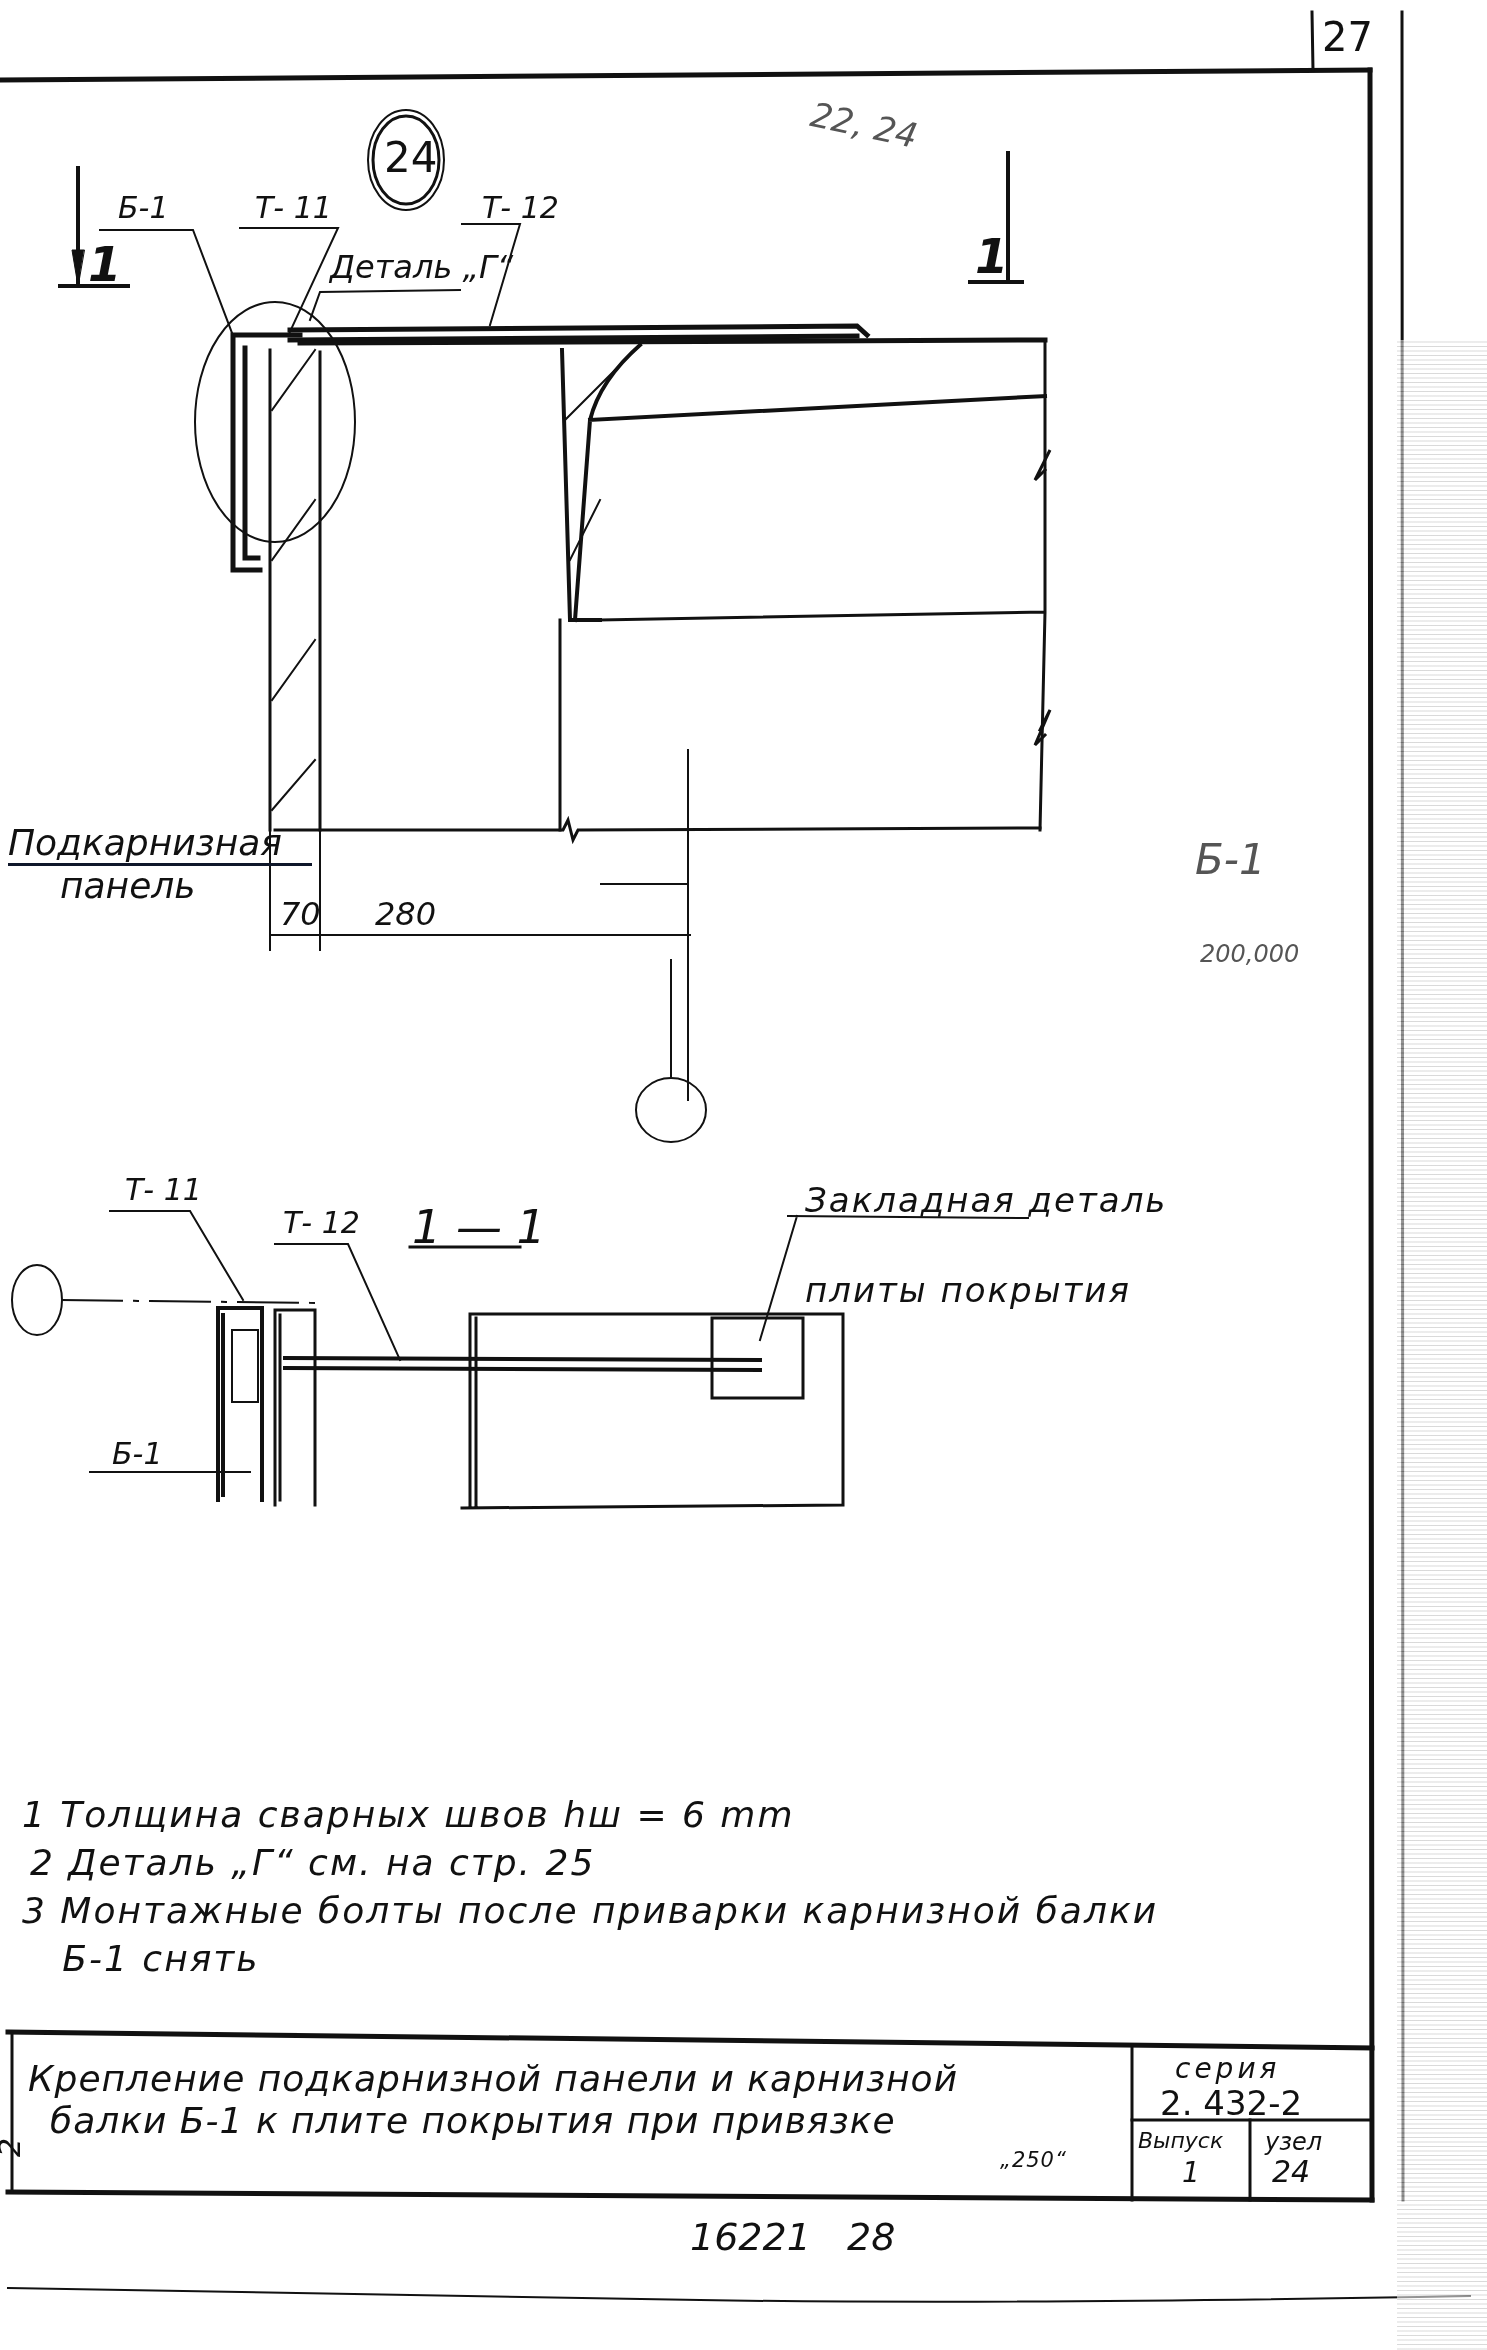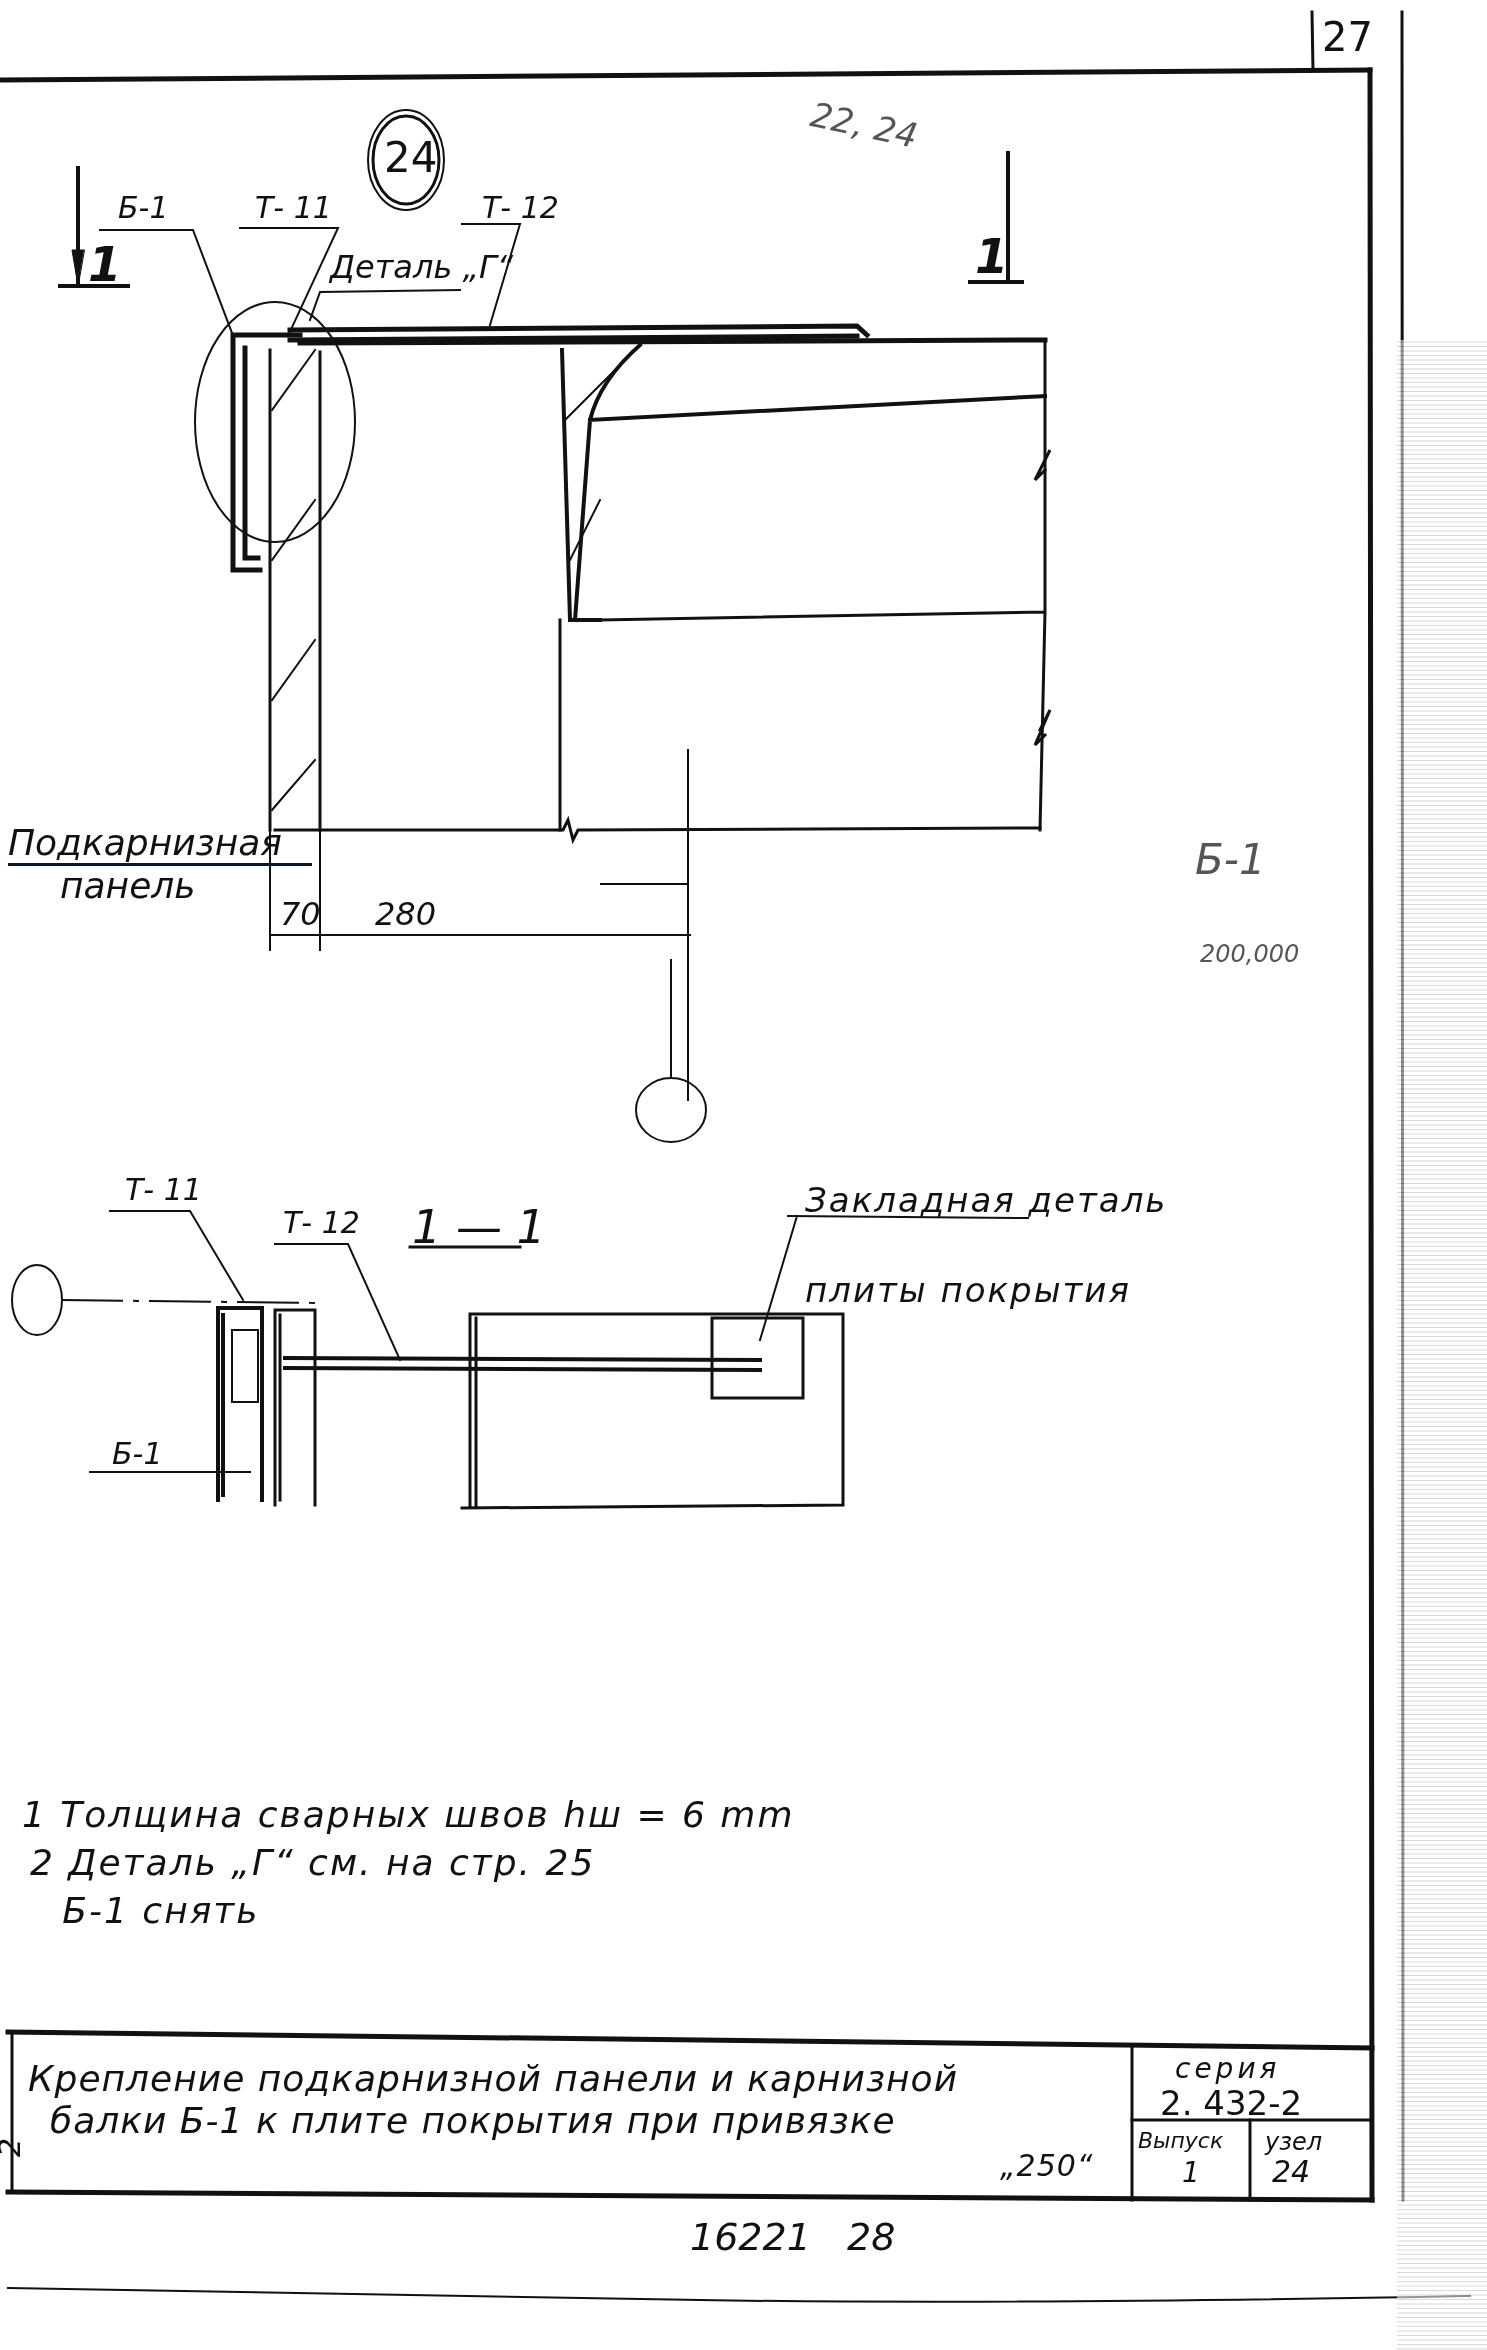--- a/index.html
+++ b/index.html
@@ -116,27 +116,28 @@
 <div class="abs hand" style="left:412px;top:1200px;font-size:46px;">1 — 1</div>
 <div class="abs hand label" style="left:125px;top:1172px;">Т- 11</div>
 <div class="abs hand label" style="left:283px;top:1205px;">Т- 12</div>
 <div class="abs hand label" style="left:112px;top:1436px;">Б-1</div>
 <div class="abs hand" style="left:805px;top:1180px;font-size:34px;letter-spacing:2px;">Закладная деталь</div>
 <div class="abs hand" style="left:805px;top:1230px;font-size:34px;letter-spacing:2px;margin-top:40px;">плиты покрытия</div>
 
 <div class="abs" style="left:22px;top:1794px;">
   <div class="hand note" style="height:48px;">1 Толщина сварных швов  hш = 6 mm</div>
   <div class="hand note" style="height:48px;margin-left:8px;">2 Деталь „Г“ см. на стр. 25</div>
+  <div class="hand note" style="height:48px;">3 Монтажные болты после приварки карнизной балки</div>
   <div class="hand note" style="height:48px;white-space:pre;">   Б-1 снять</div>
 </div>
 
 <div class="abs hand" style="left:0px;top:2130px;font-size:30px;transform:rotate(-90deg);">2</div>
 <div class="abs hand title" style="left:28px;top:2058px;">Крепление подкарнизной панели и карнизной</div>
 <div class="abs hand title" style="left:50px;top:2100px;">балки Б-1 к плите покрытия при привязке</div>
-<div class="abs hand title" style="left:1000px;top:2148px;font-size:30px;">„250“</div>
+<div class="abs hand title" style="left:1000px;top:2148px;font-size:21px;">„250“</div>
 
 <div class="abs hand" style="left:1175px;top:2052px;font-size:28px;letter-spacing:4px;">серия</div>
 <div class="abs hand" style="left:1160px;top:2083px;font-size:34px;font-style:normal;">2. 432-2</div>
 <div class="abs hand" style="left:1138px;top:2128px;font-size:22px;">Выпуск</div>
 <div class="abs hand" style="left:1182px;top:2156px;font-size:28px;">1</div>
 <div class="abs hand" style="left:1265px;top:2128px;font-size:24px;text-align:center;">узел</div>
 <div class="abs hand" style="left:1272px;top:2154px;font-size:30px;">24</div>
 
 <div class="abs hand" style="left:690px;top:2215px;font-size:38px;white-space:pre;">16221   28</div>
 

